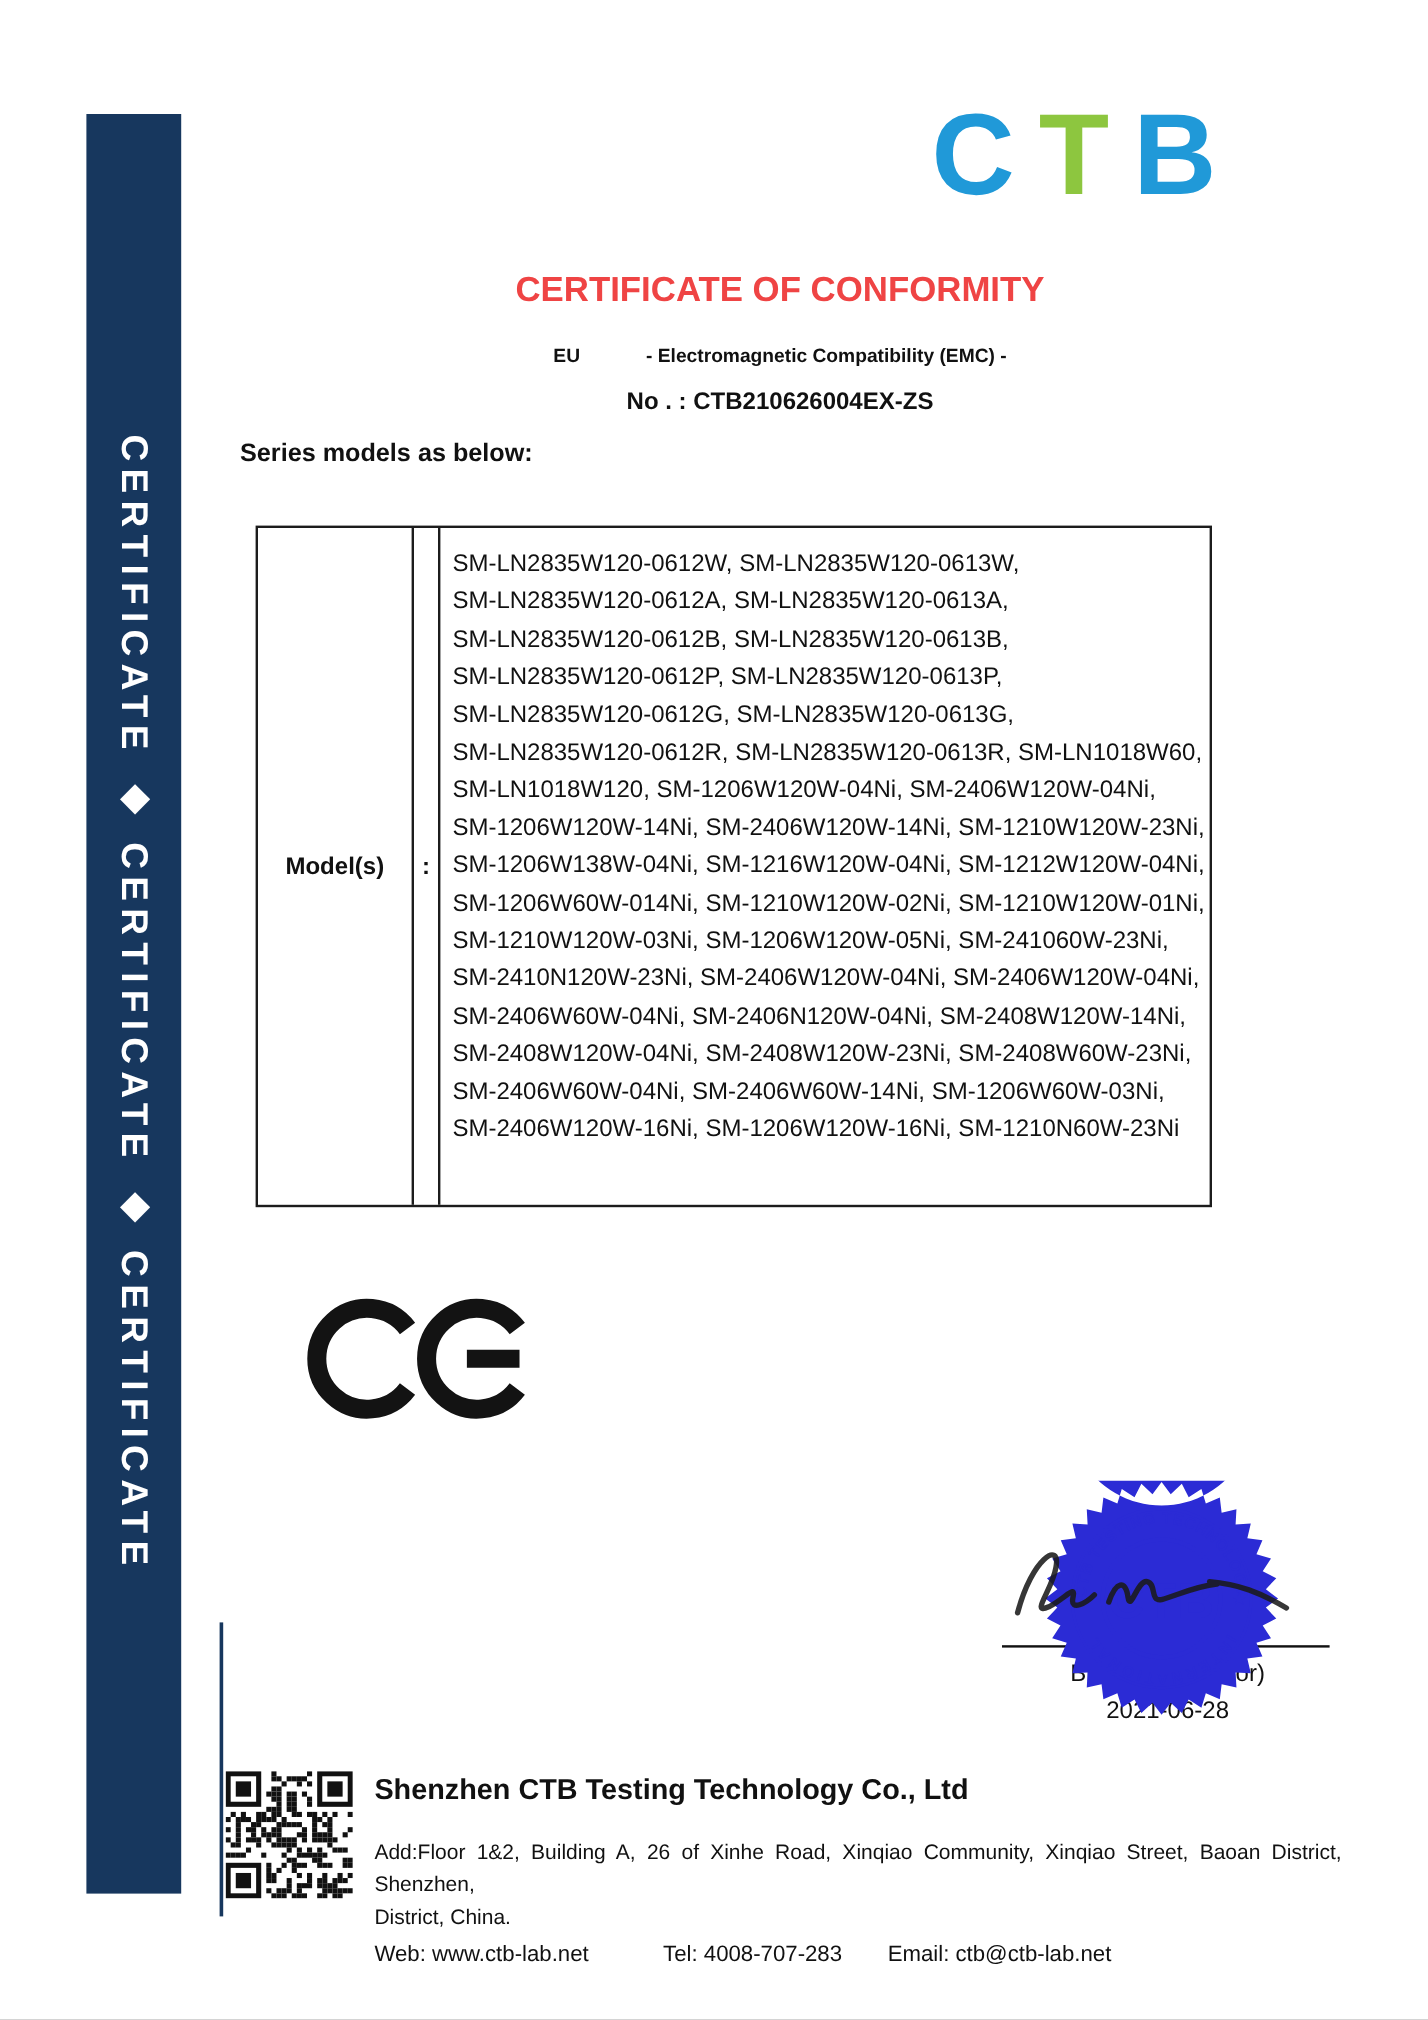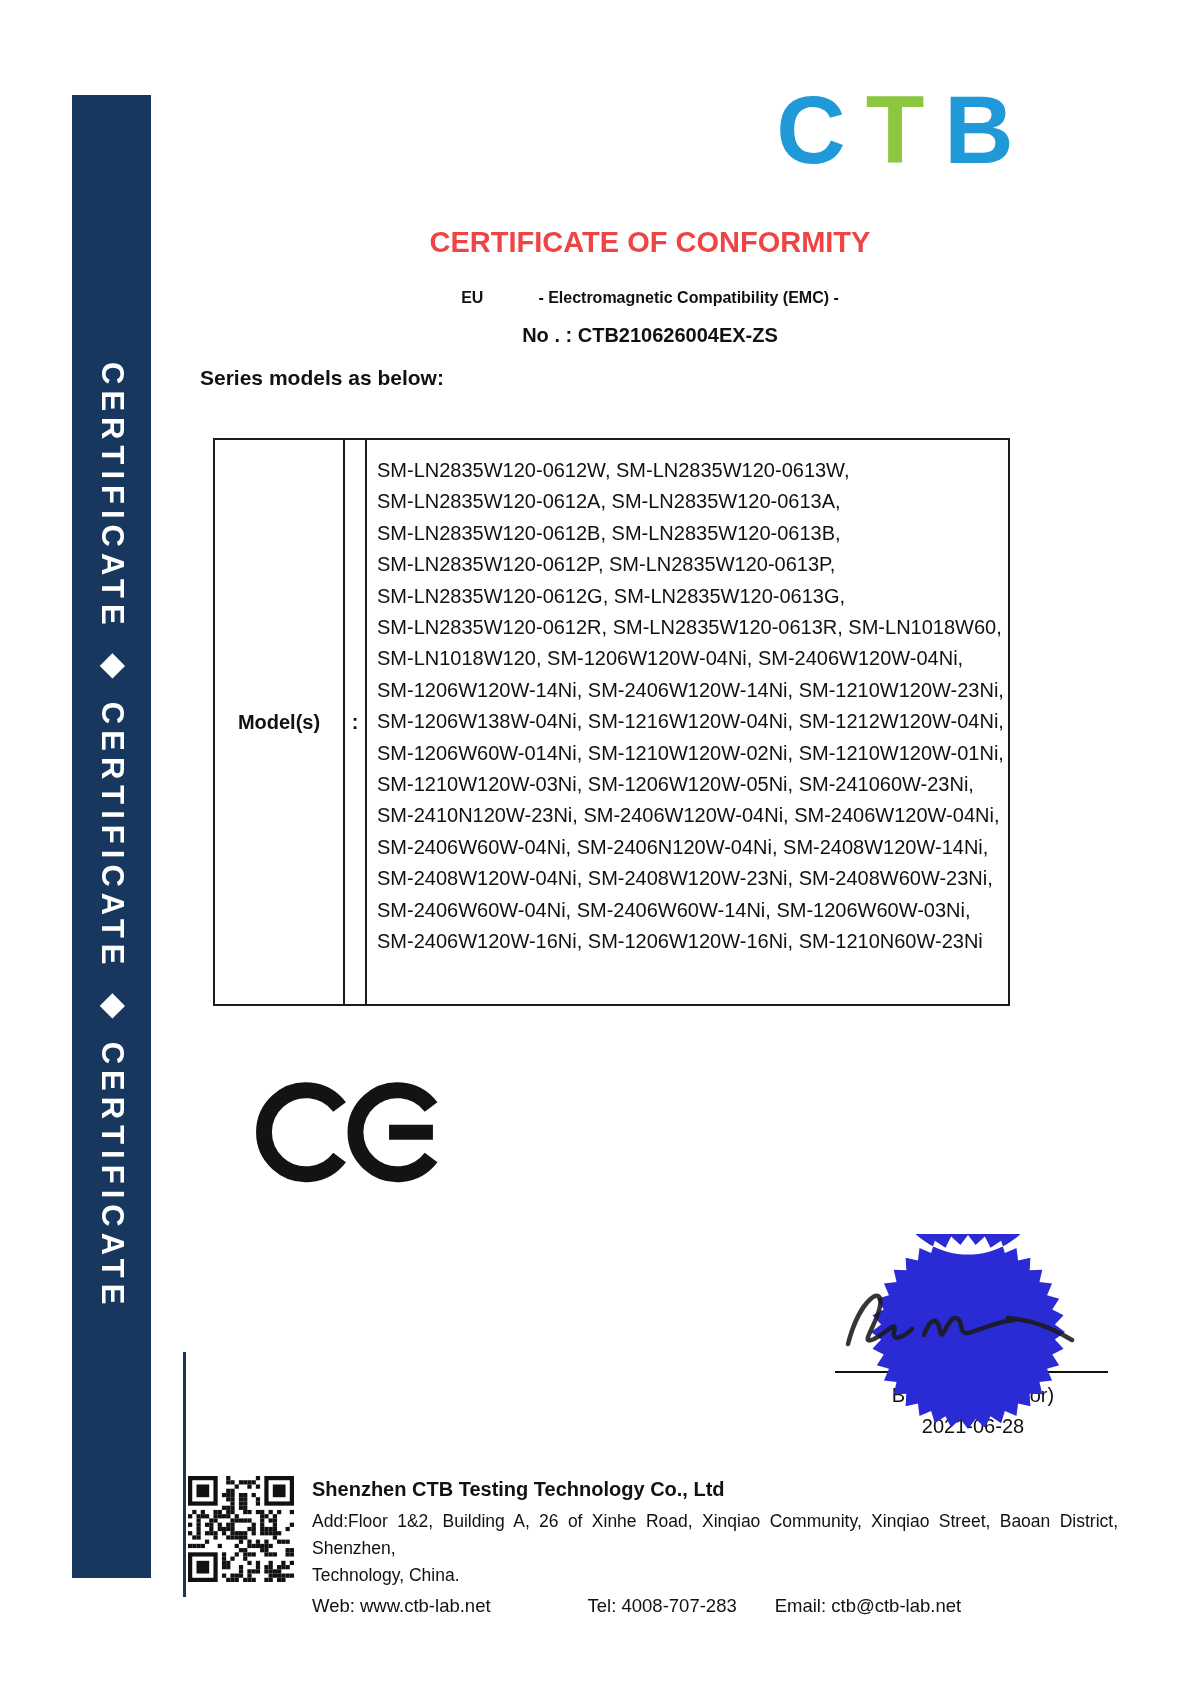--- a/index.html
+++ b/index.html
@@ -50,25 +50,25 @@
   .stamp{position:absolute;left:870px;top:1234px;width:196px;height:196px;}
   .stamp-fill{fill:var(--stamp-blue);}
   .stamp-stroke{stroke:var(--stamp-blue);fill:none;}
   .stamp-text{fill:var(--stamp-blue);font-family:"Liberation Sans",sans-serif;font-weight:bold;}
   .signature-svg{position:absolute;left:830px;top:1272px;width:260px;height:100px;}
 
   
   .foot-rule{position:absolute;left:183px;top:1352px;width:3px;height:245px;background:var(--navy);}
   .qr{position:absolute;left:188px;top:1476px;width:106px;height:106px;}
   .footer-text{position:absolute;left:312px;top:1478px;width:806px;}
-  .company{font-size:20px;font-weight:bold;margin-bottom:7px;}
+  .company{font-size:24px;font-weight:bold;margin-bottom:24px;}
   .addr1{font-size:17.5px;line-height:27px;text-align:justify;text-align-last:justify;word-spacing:2px;}
   .addr2{font-size:17.5px;line-height:27px;}
   .contact{display:flex;font-size:18.5px;margin-top:6px;}
-  .contact .web{margin-right:97px;} .contact .tel{margin-right:38px;}
+  .contact .web{margin-right:62px;} .contact .tel{margin-right:38px;}
 </style>
 </head>
 <body>
 
 <div class="page">
 
   <div class="sidebar">
     <div class="sidebar-text">CERTIFICATE ◆ CERTIFICATE ◆ CERTIFICATE</div>
   </div>
 
@@ -349,21 +349,21 @@
       <rect x="72" y="0" width="28" height="28" fill="#111"></rect>
       <rect x="76" y="4" width="20" height="20" fill="#fff"></rect>
       <rect x="80" y="8" width="12" height="12" fill="#111"></rect>
       <rect x="0" y="72" width="28" height="28" fill="#111"></rect>
       <rect x="4" y="76" width="20" height="20" fill="#fff"></rect>
       <rect x="8" y="80" width="12" height="12" fill="#111"></rect>
     </svg>
   <div class="footer-text">
     <div class="company">Shenzhen CTB Testing Technology Co., Ltd</div>
     <div class="addr1">Add:Floor 1&amp;2, Building A, 26 of Xinhe Road, Xinqiao Community, Xinqiao Street, Baoan District, Shenzhen,</div>
-    <div class="addr2">Technology, China.</div>
+    <div class="addr2">District, China.</div>
     <div class="contact">
       <span class="web">Web: www.ctb-lab.net</span>
       <span class="tel">Tel: 4008-707-283</span>
       <span class="email">Email: ctb@ctb-lab.net</span>
     </div>
   </div>
 
 </div>
 
 </body></html>

